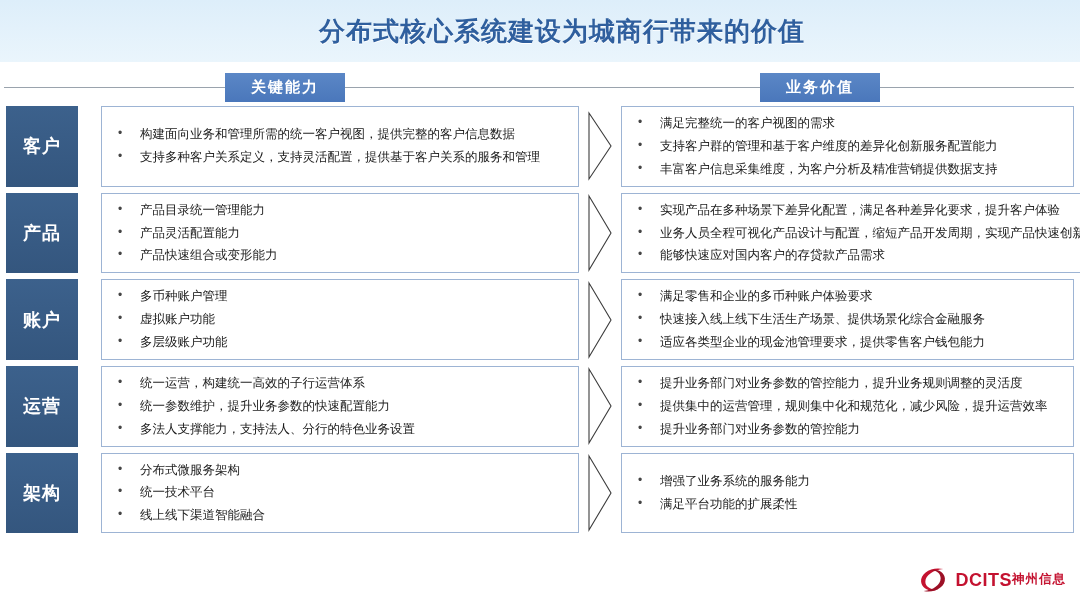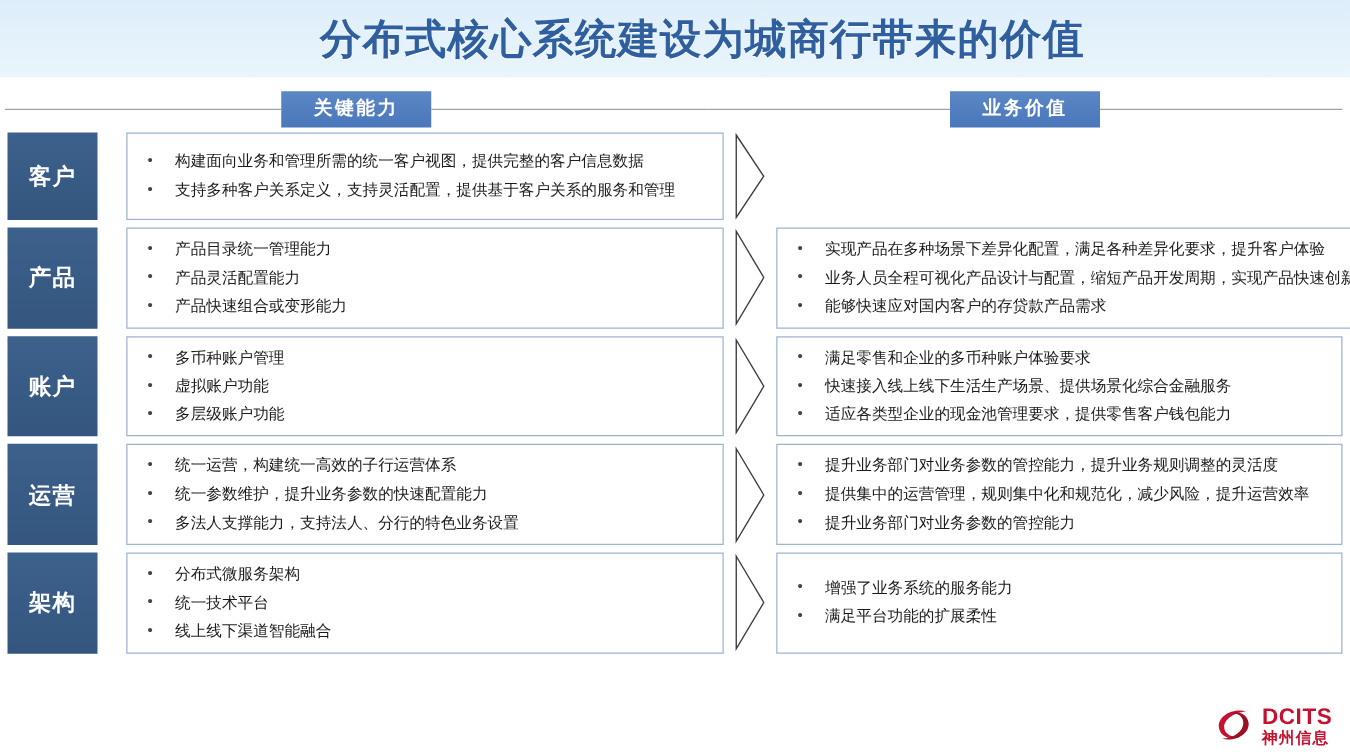--- a/index.html
+++ b/index.html
@@ -17,21 +17,21 @@
   .slide-header {
     width: 1080px;
     height: 62px;
     background: linear-gradient(180deg, #ddeefa 0%, #e3f1fb 45%, #eaf5fc 100%);
     display: flex;
     align-items: center;
     justify-content: center;
     position: relative;
   }
   .slide-title {
-    font-size: 33px;
+    font-size: 26px;
     font-weight: bold;
     color: #2f5f9e;
     letter-spacing: 1px;
     text-shadow: 0 1px 0 #ffffff;
     white-space: nowrap;
     margin-left: 44px;
   }
 
   
   .col-header-band {
@@ -157,21 +157,21 @@
   }
   .logo {
     position: absolute;
     right: 14px;
     bottom: 8px;
     display: flex;
     align-items: center;
     gap: 6px;
   }
   .logo-mark { width: 34px; height: 34px; display: block; }
-  .logo-text { display: flex; flex-direction: column; line-height: 1; }
+  .logo-text { display: flex; flex-direction: row; line-height: 1; }
   .logo-en {
     font-size: 18px;
     font-weight: bold;
     color: #c41230;
     letter-spacing: 0.5px;
   }
   .logo-cn {
     font-size: 12.5px;
     font-weight: bold;
     color: #c41230;
@@ -206,20 +206,27 @@
     <div class="panel panel-left">
       <ul class="bullets">
         <li>构建面向业务和管理所需的统一客户视图，提供完整的客户信息数据</li>
         <li>支持多种客户关系定义，支持灵活配置，提供基于客户关系的服务和管理</li>
       </ul>
     </div>
     <div class="chevron">
       <svg width="26" height="70" viewBox="0 0 26 70">
           <polygon points="2,2 24,35 2,68" fill="none" stroke="#3d3d3d" stroke-width="1.1"></polygon>
         </svg>
+    </div>
+    <div class="panel panel-right">
+      <ul class="bullets">
+        <li>满足完整统一的客户视图的需求</li>
+        <li>支持客户群的管理和基于客户维度的差异化创新服务配置能力</li>
+        <li>丰富客户信息采集维度，为客户分析及精准营销提供数据支持</li>
+      </ul>
     </div>
   </div>
 
   <div class="row row-h3">
     <div class="cat-chip">产品</div>
     <div class="panel panel-left">
       <ul class="bullets">
         <li>产品目录统一管理能力</li>
         <li>产品灵活配置能力</li>
         <li>产品快速组合或变形能力</li>

